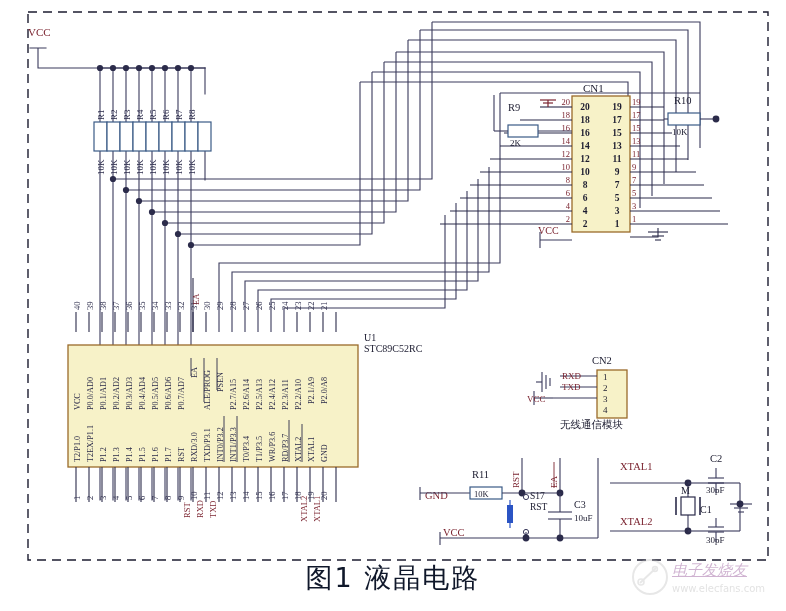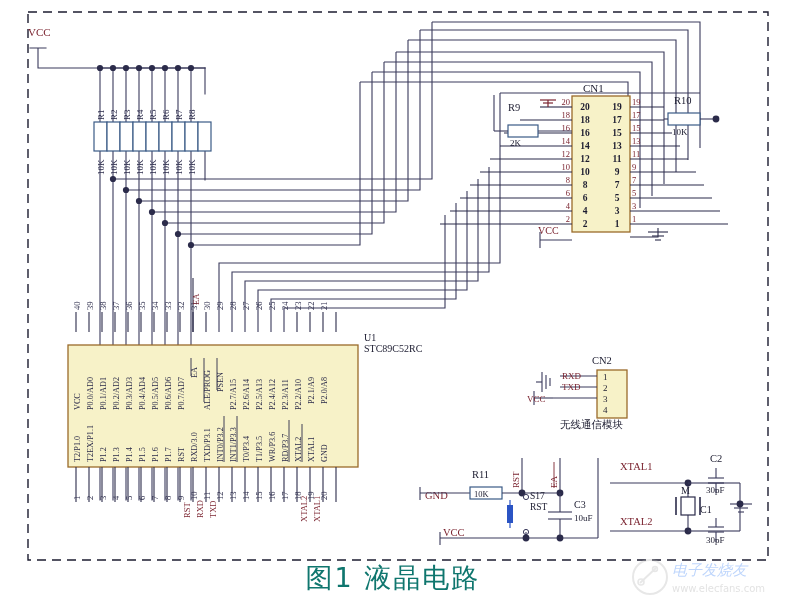--- a/index.html
+++ b/index.html
@@ -3,24 +3,24 @@
 <meta charset="utf-8">
 <style>
   html,body{margin:0;padding:0;background:#ffffff;}
   body{width:786px;height:611px;font-family:"Liberation Serif",serif;}
   #root{position:relative;width:786px;height:611px;overflow:hidden;background:#fff;}
   svg{display:block;}
   .lbl{font-family:"Liberation Serif",serif;fill:#2b2b4a;}
   .lbl-red{font-family:"Liberation Serif",serif;fill:#7b2430;}
   .lbl-dark{font-family:"Liberation Serif",serif;fill:#1c1c30;}
   .cap{position:absolute;left:0;top:560px;width:786px;text-align:center;
-       font-family:"DejaVu Sans",sans-serif;font-size:27px;color:#0f766e;letter-spacing:2px;}
+       font-family:"DejaVu Sans",sans-serif;font-size:27px;color:#0f172a;letter-spacing:2px;}
   .wm{position:absolute;right:6px;bottom:2px;width:150px;height:52px;opacity:.33;}
   .wm-t1{position:absolute;left:42px;top:4px;font-family:"DejaVu Sans",sans-serif;
-         font-size:15px;color:#3b82f6;font-style:italic;}
+         font-size:15px;color:#701a75;font-style:italic;text-decoration:underline;}
   .wm-t2{position:absolute;left:42px;top:26px;font-family:"DejaVu Sans",sans-serif;
          font-size:10px;color:#a8a8a8;}
 </style>
 </head>
 <body>
 
 <div id="root">
 
   <svg width="786" height="611" viewBox="0 0 786 611">
 

